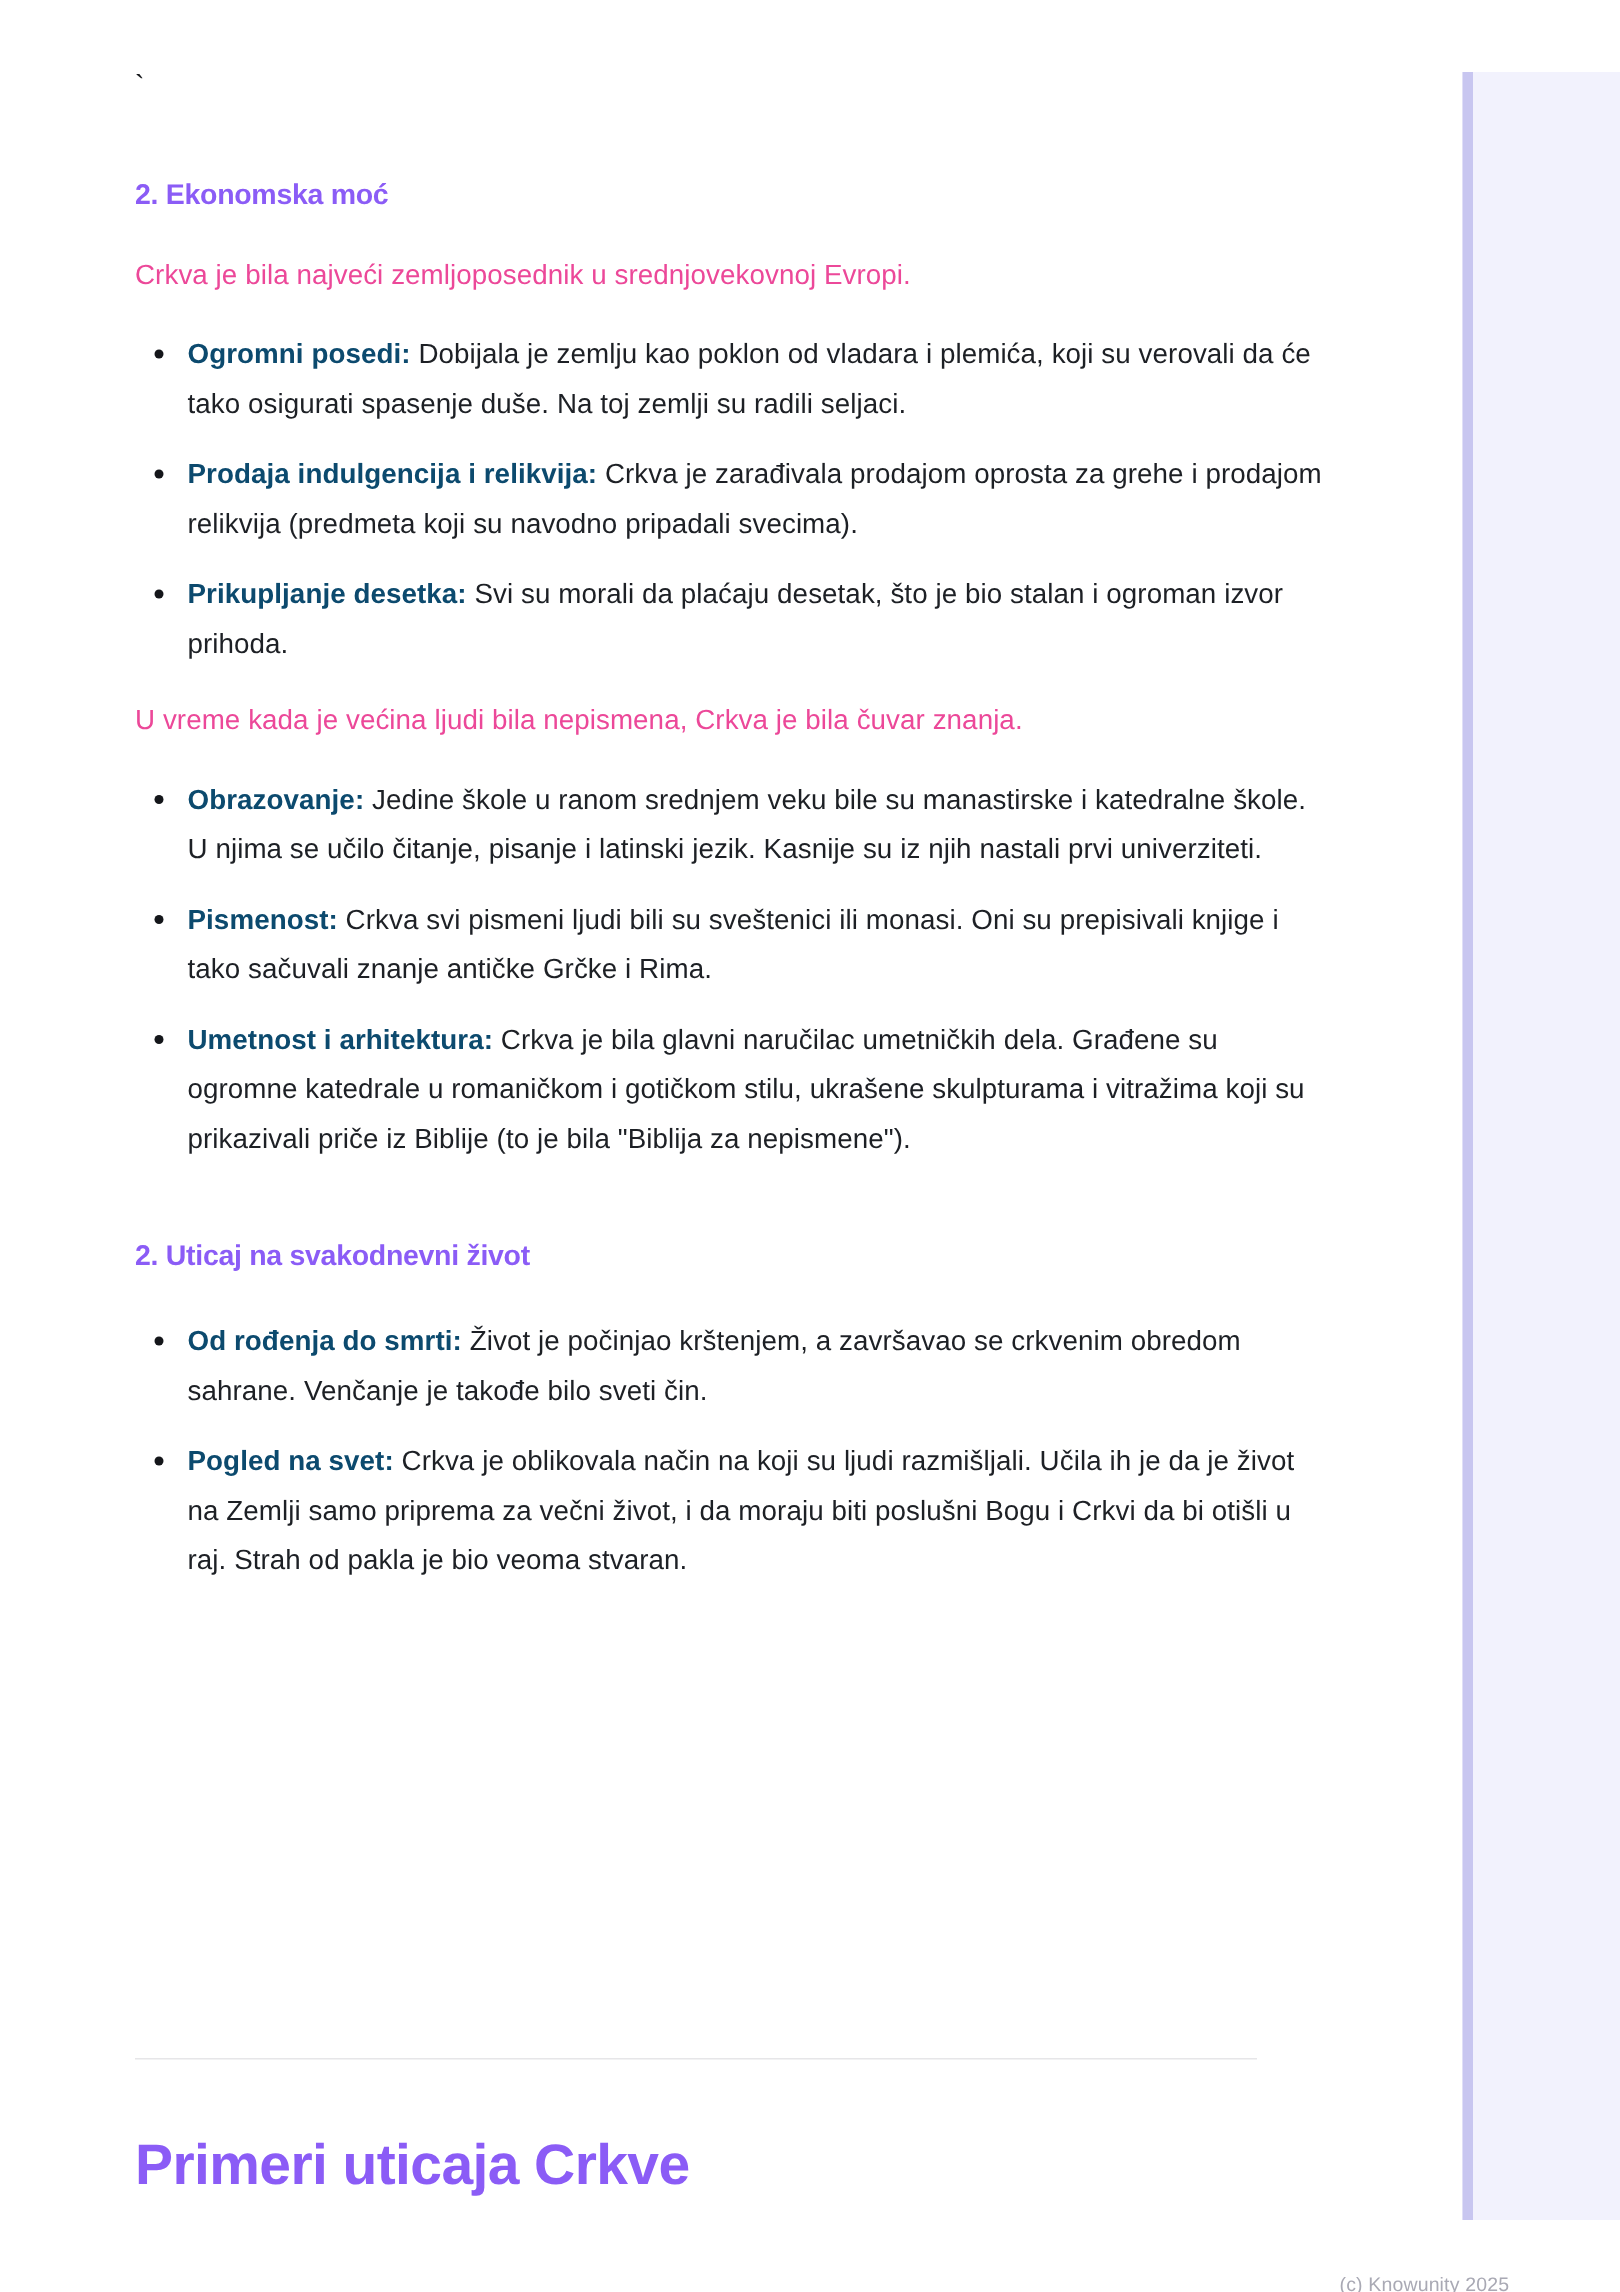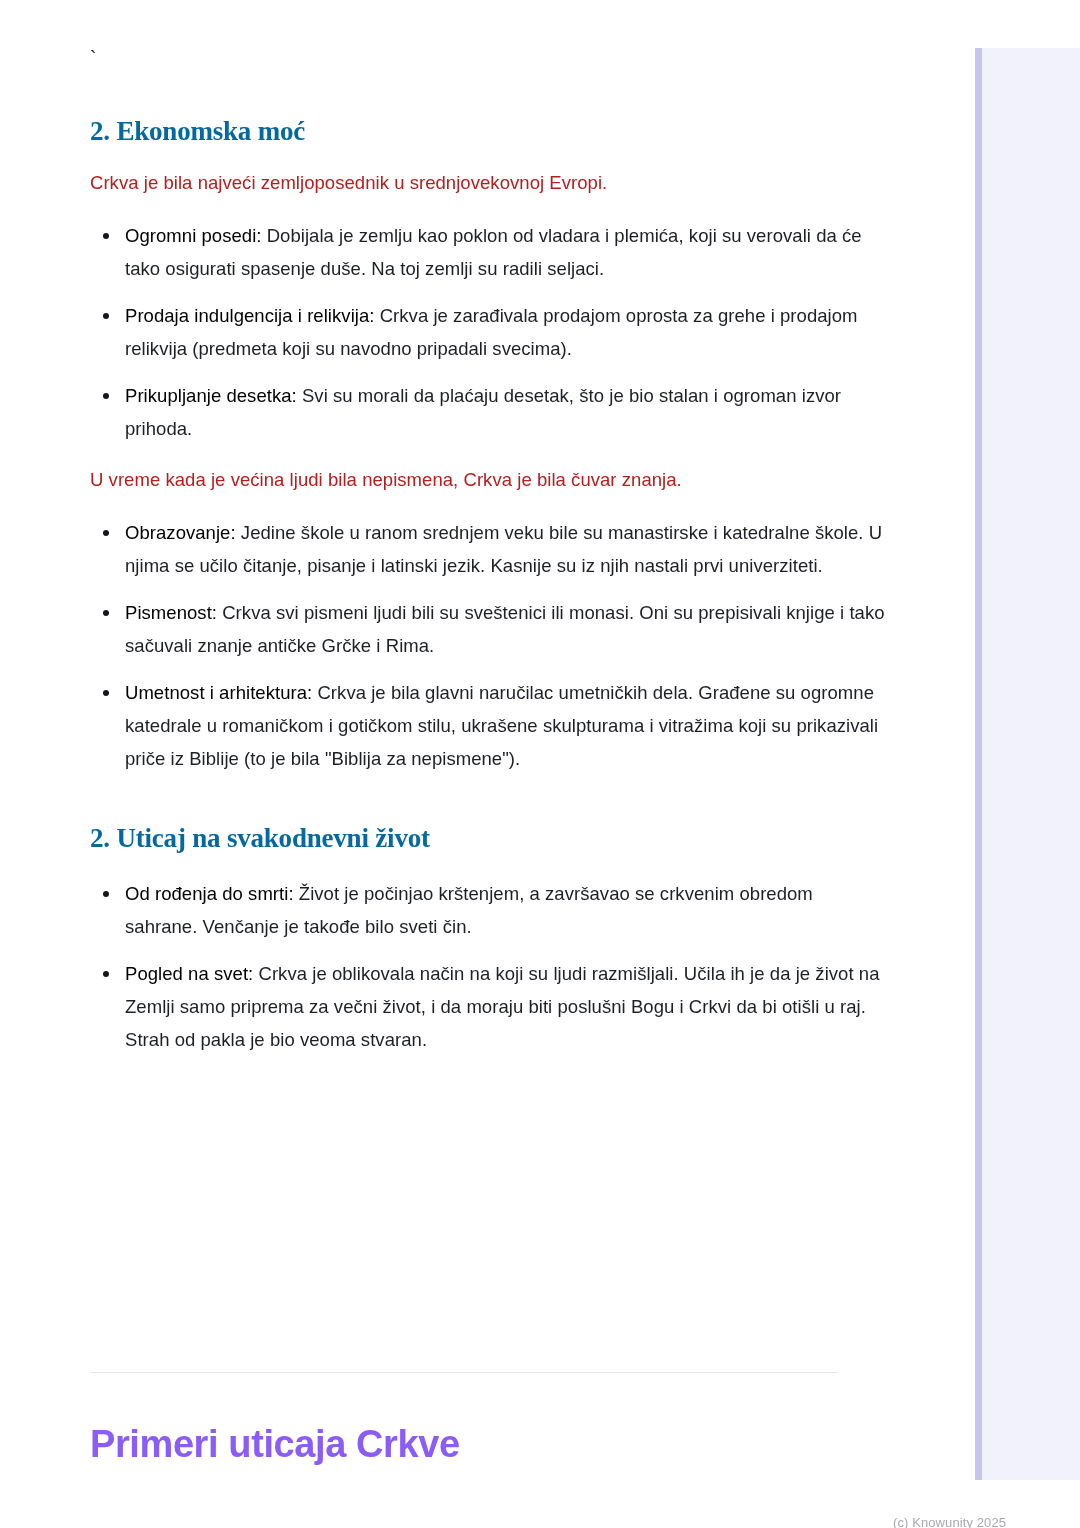--- a/index.html
+++ b/index.html
@@ -50,36 +50,35 @@
 
   .tick-mark {
     font-size: 19px;
     line-height: 20px;
     color: #14161a;
     height: 22px;
     letter-spacing: 0;
   }
 
   h2.section-heading {
-    font-size: 27px;
+    font-size: 19px;
     line-height: 34px;
     font-weight: 700;
-    color: #0369a1;
+    color: #8b5cf6;
     letter-spacing: -0.2px;
     margin-top: 46px;
     margin-bottom: 0;
-    font-family: Liberation Serif, serif;
   }
 
   h2.section-heading:first-of-type { margin-top: 44px; }
 
   p.lead {
     font-size: 18.5px;
     line-height: 28px;
-    color: #b91c1c;
+    color: #ec4899;
     margin-top: 21px;
     letter-spacing: 0.05px;
   }
 
   ul.bullets {
     list-style: none;
     margin-top: 22px;
   }
 
   ul.bullets > li {
@@ -96,21 +95,21 @@
   ul.bullets > li .dot {
     position: absolute;
     left: 13px;
     top: 14px;
     width: 6px;
     height: 6px;
     border-radius: 50%;
     background: #14161a;
   }
 
-  .term { font-weight: 400; color: #000000; }
+  .term { font-weight: 700; color: #0c4a6e; }
 
   hr.divider {
     position: absolute;
     left: 90px;
     top: 1372px;
     width: 748px;
     height: 1px;
     border: 0;
     background: #e6e6e8;
   }

